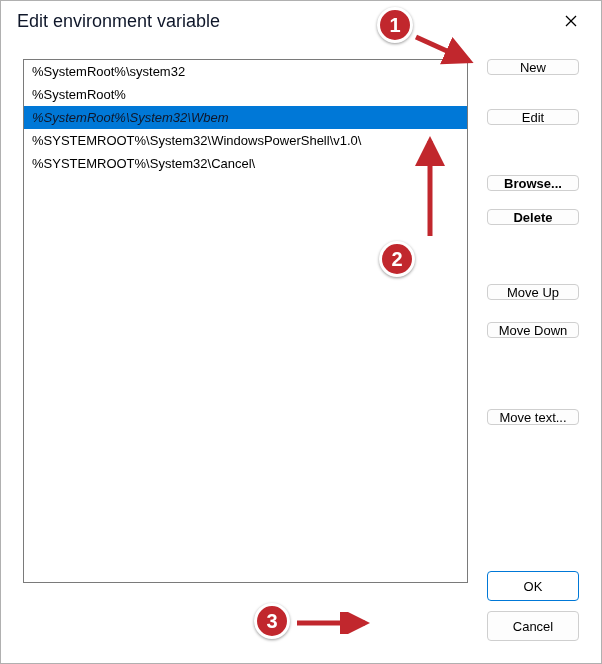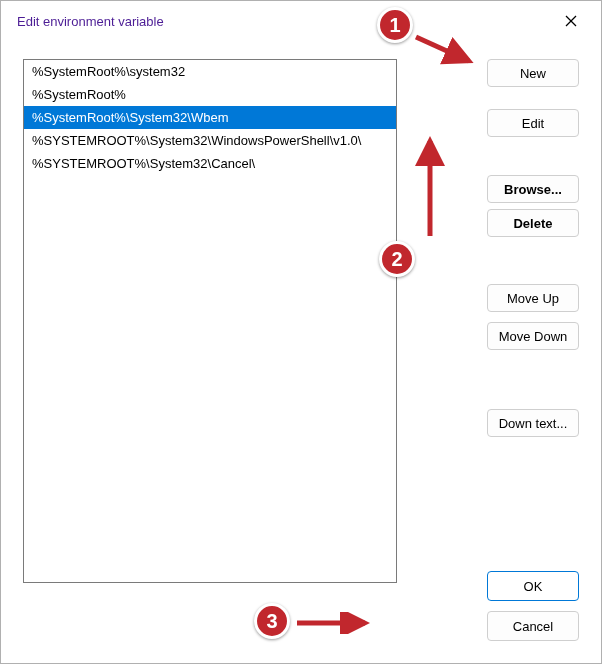--- a/index.html
+++ b/index.html
@@ -22,59 +22,60 @@
     position: relative;
   }
   .titlebar {
     height: 40px;
     display: flex;
     align-items: center;
     padding: 0 14px 0 16px;
     justify-content: space-between;
     border-bottom: 0;
   }
-  .title-text { font-size: 13px; color: #4c1d95; }
+  .title-text { font-size: 18px; color: #0f172a; }
   .close-btn {
     width: 32px; height: 32px;
     display: flex; align-items: center; justify-content: center;
     cursor: pointer;
     font-size: 14px;
   }
   .close-btn svg { width:12px; height:12px; }
   .content {
     position: absolute;
     left: 22px; top: 58px;
     right: 22px; bottom: 22px;
   }
   .listbox {
     position: absolute;
     left: 0; top: 0;
-    width: 374px;
+    width: 445px;
     height: 524px;
     border: 1px solid #7a7a7a;
     background: #fff;
     overflow: hidden;
     font-size: 13px;
     line-height: 1;
   }
   .list-item {
     padding: 5px 6px 5px 8px;
     white-space: nowrap;
     overflow: hidden;
     cursor: default;
   }
   .list-item.selected {
     background: #0078d7;
-    color: #ffffff;
+    color: #0f172a;
+    font-style: italic;
   }
   .btn {
     position: absolute;
     right: 0;
     width: 92px;
-    height: 28px;
+    height: 16px;
     background: #fdfdfd;
     border: 1px solid #cfcfcf;
     border-radius: 4px;
     font-family: inherit;
     font-size: 13px;
     color: #000;
     cursor: pointer;
     padding: 0;
   }
   .btn-new      { top: 0; }
@@ -147,21 +148,21 @@
         <div class="list-item">%SYSTEMROOT%\System32\WindowsPowerShell\v1.0\</div>
         <div class="list-item">%SYSTEMROOT%\System32\Cancel\</div>
       </div>
 
     <button class="btn btn-new">New</button>
     <button class="btn btn-edit">Edit</button>
     <button class="btn btn-browse">Browse...</button>
     <button class="btn btn-delete">Delete</button>
     <button class="btn btn-moveup">Move Up</button>
     <button class="btn btn-movedown">Move Down</button>
-    <button class="btn btn-edittext">Down text...</button>
+    <button class="btn btn-edittext">Move text...</button>
 
     <div class="bottom-row">
       <button class="btn btn-ok">OK</button>
       <button class="btn btn-cancel">Cancel</button>
     </div>
 
   </div>
 
   <div class="callout" style="left:376px; top:6px;">
     <span>1</span>

